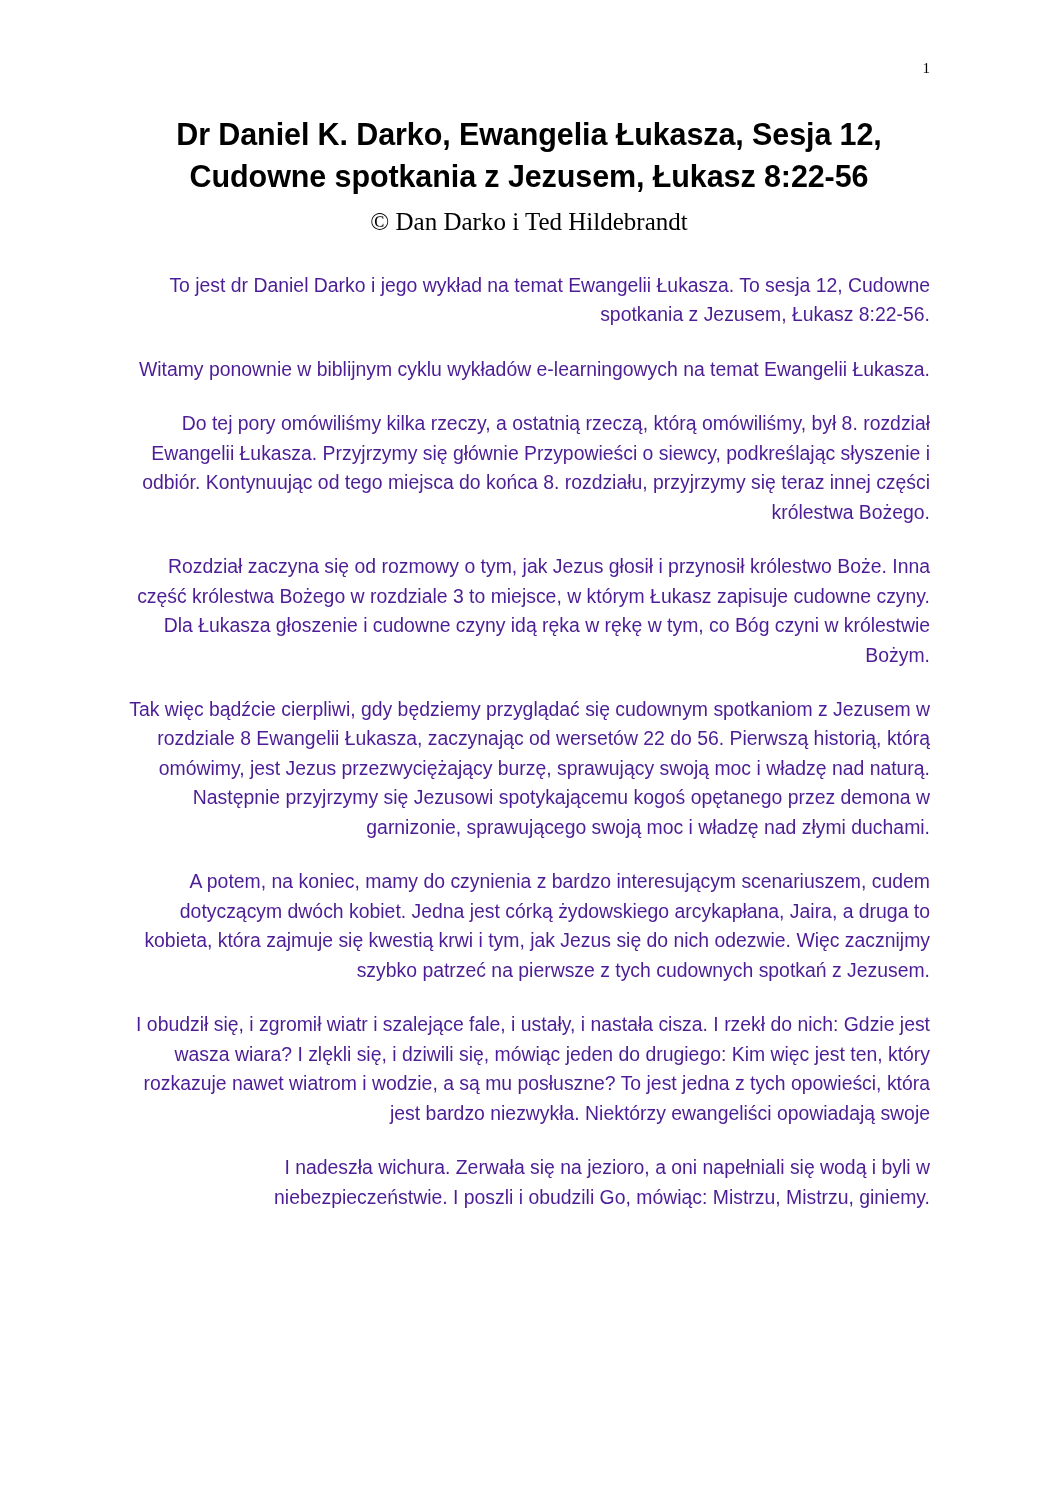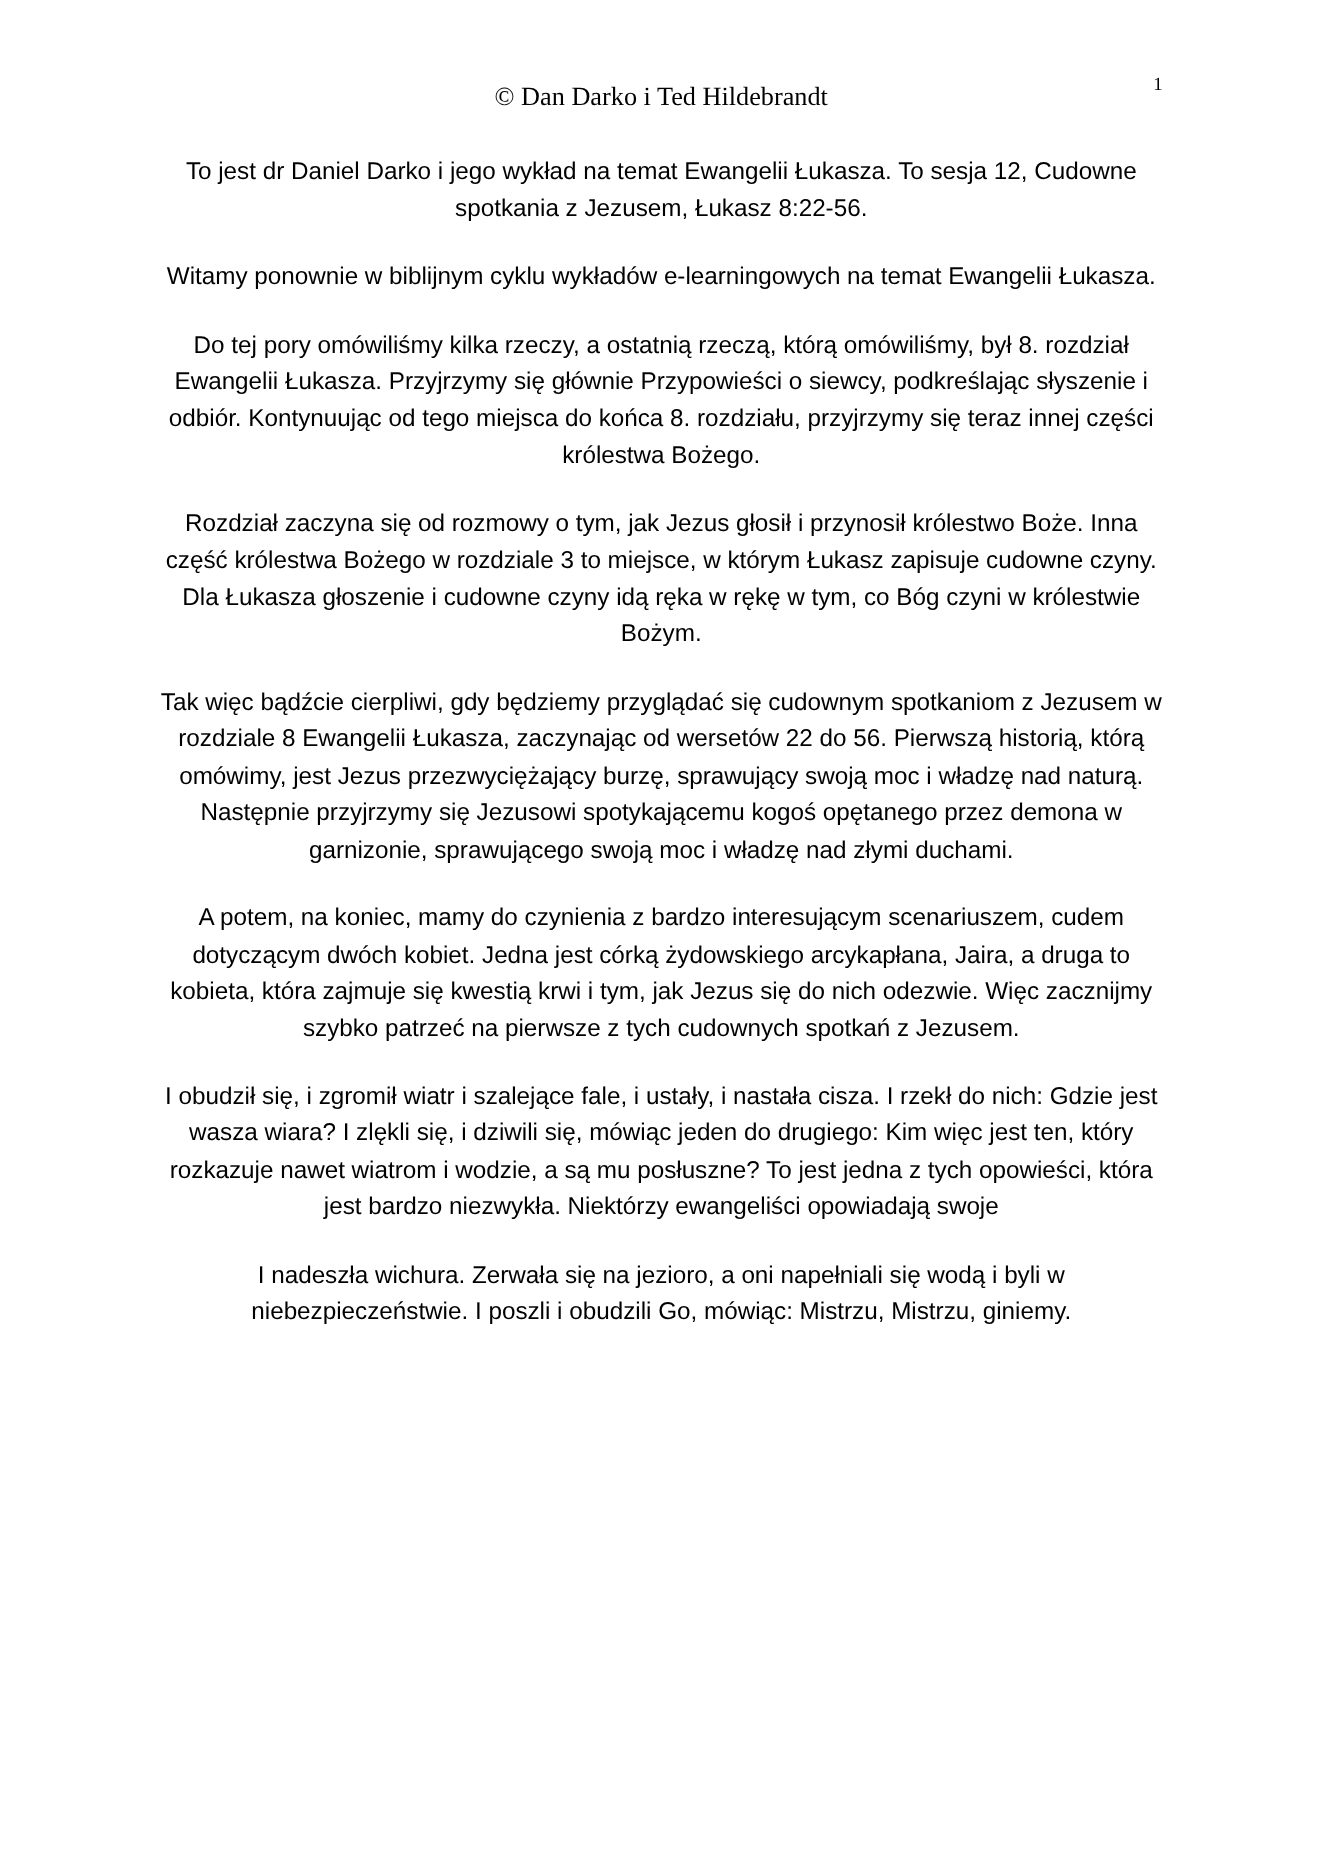--- a/index.html
+++ b/index.html
@@ -35,46 +35,47 @@
     font-weight: bold;
     font-size: 30.5px;
     line-height: 1.38;
     letter-spacing: -0.1px;
     color: #000;
   }
   .doc-subtitle {
     margin: 9px 0 0 0;
     text-align: center;
     font-family: "Liberation Serif", serif;
-    font-size: 21px;
+    font-size: 25px;
     line-height: 1.3;
     color: #000;
   }
   .body-text {
     margin-top: 32px;
   }
   .body-text p {
     margin: 0 0 25px 0;
     font-family: "Liberation Sans", sans-serif;
     font-size: 19.4px;
     line-height: 1.52;
-    text-align: center;
-    color: #000000;
+    text-align: right;
+    color: #4c1d95;
   }
   .body-text p:last-child {
     margin-bottom: 0;
   }
 </style>
 </head>
 <body>
 
 <div class="page">
 
   <div class="page-number">1</div>
 
+  <h1 class="doc-title">Dr Daniel K. Darko, Ewangelia Łukasza, Sesja 12, Cudowne spotkania z Jezusem, Łukasz 8:22-56</h1>
 
   <div class="doc-subtitle">© Dan Darko i Ted Hildebrandt</div>
 
   <div class="body-text">
     <p>To jest dr Daniel Darko i jego wykład na temat Ewangelii Łukasza. To sesja 12, Cudowne spotkania z Jezusem, Łukasz 8:22-56.</p>
     <p>Witamy ponownie w biblijnym cyklu wykładów e-learningowych na temat Ewangelii Łukasza.</p>
     <p>Do tej pory omówiliśmy kilka rzeczy, a ostatnią rzeczą, którą omówiliśmy, był 8. rozdział Ewangelii Łukasza. Przyjrzymy się głównie Przypowieści o siewcy, podkreślając słyszenie i odbiór. Kontynuując od tego miejsca do końca 8. rozdziału, przyjrzymy się teraz innej części królestwa Bożego.</p>
     <p>Rozdział zaczyna się od rozmowy o tym, jak Jezus głosił i przynosił królestwo Boże. Inna część królestwa Bożego w rozdziale 3 to miejsce, w którym Łukasz zapisuje cudowne czyny. Dla Łukasza głoszenie i cudowne czyny idą ręka w rękę w tym, co Bóg czyni w królestwie Bożym.</p>
     <p>Tak więc bądźcie cierpliwi, gdy będziemy przyglądać się cudownym spotkaniom z Jezusem w rozdziale 8 Ewangelii Łukasza, zaczynając od wersetów 22 do 56. Pierwszą historią, którą omówimy, jest Jezus przezwyciężający burzę, sprawujący swoją moc i władzę nad naturą. Następnie przyjrzymy się Jezusowi spotykającemu kogoś opętanego przez demona w garnizonie, sprawującego swoją moc i władzę nad złymi duchami.</p>
     <p>A potem, na koniec, mamy do czynienia z bardzo interesującym scenariuszem, cudem dotyczącym dwóch kobiet. Jedna jest córką żydowskiego arcykapłana, Jaira, a druga to kobieta, która zajmuje się kwestią krwi i tym, jak Jezus się do nich odezwie. Więc zacznijmy szybko patrzeć na pierwsze z tych cudownych spotkań z Jezusem.</p>

